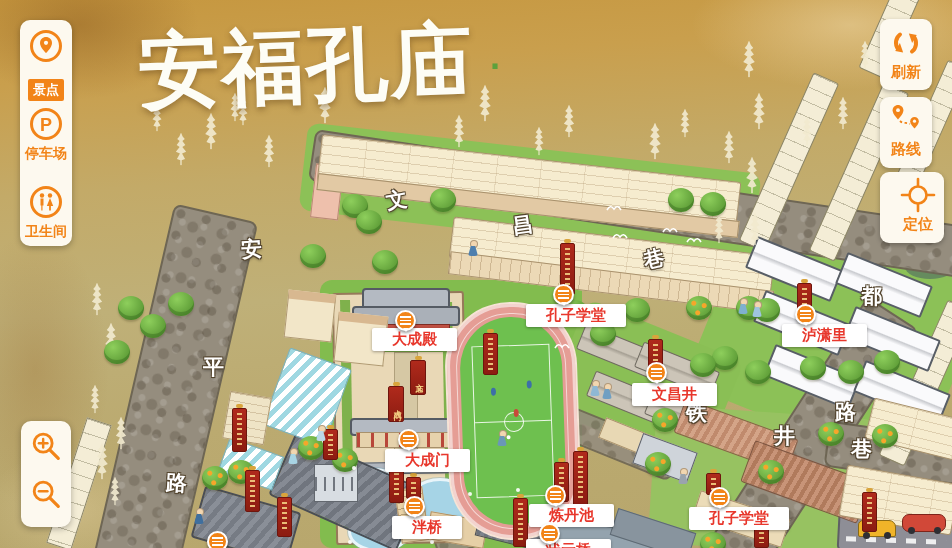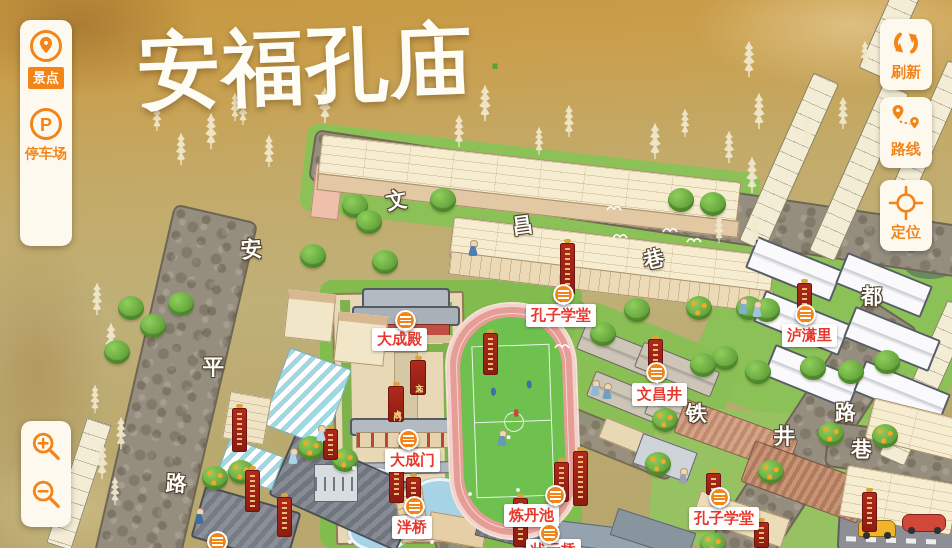--- a/index.html
+++ b/index.html
@@ -38,21 +38,21 @@
   .schar{position:absolute;color:#fff;font-weight:bold;font-size:21px;line-height:1;
     text-shadow:-1px -1px 0 #54452e,1px -1px 0 #54452e,-1px 1px 0 #54452e,1px 1px 0 #54452e,0 2px 3px rgba(0,0,0,.4);}
   
   .poi-marker{position:absolute;width:17px;height:17px;border-radius:50%;background:var(--accent,#f6930f);
     border:2px solid #fff;box-shadow:0 2px 3px rgba(0,0,0,.4);z-index:32;cursor:pointer;}
   .poi-marker::before{content:"";position:absolute;left:3px;right:3px;top:4px;bottom:4px;
     background:repeating-linear-gradient(180deg,#fff 0 1.6px,transparent 1.6px 3.6px);}
   .poi-marker::after{content:"";position:absolute;left:50%;bottom:-6px;margin-left:-3px;
     border:3px solid transparent;border-top:4px solid #fff;}
   .poi-label{position:absolute;background:#fff;color:var(--label-red,#e8372c);font-weight:bold;font-size:15px;
-    padding:2px 5px;border-radius:2px;box-shadow:0 1px 3px rgba(0,0,0,.35);z-index:31;white-space:nowrap;cursor:pointer;}
+    padding:2px 20px;border-radius:2px;box-shadow:0 1px 3px rgba(0,0,0,.35);z-index:31;white-space:nowrap;cursor:pointer;}
   
   .panel{position:absolute;background:#fdf9ef;border-radius:10px;box-shadow:0 2px 6px rgba(0,0,0,.28);z-index:60;}
   .lt-item{position:absolute;left:0;width:52px;display:flex;flex-direction:column;align-items:center;cursor:pointer;}
   .lt-label{color:var(--accent,#f28418);font-weight:bold;font-size:14px;margin-top:3px;white-space:nowrap;}
   .lt-label.active{background:var(--accent,#f28418);color:#fff;font-size:13px;padding:2px 5px;border-radius:2px;}
   .rt-card{position:absolute;left:880px;width:52px;height:71px;background:#fdf9ef;border-radius:9px;
     box-shadow:0 2px 5px rgba(0,0,0,.28);z-index:60;display:flex;flex-direction:column;align-items:center;cursor:pointer;}
   .rt-label{color:var(--accent,#f28418);font-weight:bold;font-size:15px;margin-top:1px;}
   
   .title{position:absolute;left:138px;top:0;height:108px;display:flex;align-items:flex-end;z-index:55;pointer-events:none;}
@@ -344,48 +344,58 @@
       <div class="poi-label" style="left: 526px; top: 304px;">孔子学堂</div>
       <div class="poi-marker" style="left: 795px; top: 304px;"></div>
       <div class="poi-label" style="left: 782px; top: 324px;">泸潇里</div>
       <div class="poi-marker" style="left: 646px; top: 362px;"></div>
       <div class="poi-label" style="left: 632px; top: 383px;">文昌井</div>
       <div class="poi-marker" style="left: 398px; top: 429px;"></div>
       <div class="poi-label" style="left: 385px; top: 449px;">大成门</div>
       <div class="poi-marker" style="left: 404px; top: 496px;"></div>
       <div class="poi-label" style="left: 392px; top: 516px;">泮桥</div>
       <div class="poi-marker" style="left: 545px; top: 485px;"></div>
-      <div class="poi-label" style="left: 504px; top: 504px;">炼丹池</div>
+      <div class="poi-label" style="left: 529px; top: 504px;">炼丹池</div>
       <div class="poi-marker" style="left: 709px; top: 487px;"></div>
       <div class="poi-label" style="left: 689px; top: 507px;">孔子学堂</div>
       <div class="poi-marker" style="left: 539px; top: 523px;"></div>
       <div class="poi-label" style="left: 526px; top: 539px;">状元桥</div>
       <div class="poi-marker" style="left: 207px; top: 531px;"></div>
     </div>
 
   <div class="title">
     <span class="main">安福孔庙</span>
     <span class="sep">·</span>
   </div>
 
   <div class="panel" style="left:20px;top:20px;width:52px;height:226px;">
-    <div class="lt-item" style="top:8px;">
+    <div class="lt-item" style="top:8px;gap:12px;">
       <svg class="ic" width="36" height="36" viewBox="0 0 36 36">
         <circle cx="18" cy="18" r="14.5" fill="none" stroke="#f28418" stroke-width="3"></circle>
         <path d="M18 9c-3.3 0-6 2.6-6 5.9 0 4.4 6 10.1 6 10.1s6-5.7 6-10.1C24 11.6 21.3 9 18 9z" fill="#f28418"></path>
         <circle cx="18" cy="14.8" r="2.1" fill="#fdf9ef"></circle>
       </svg>
       <span class="lt-label active">景点</span>
     </div>
     <div class="lt-item" style="top:86px;">
       <svg class="ic" width="36" height="36" viewBox="0 0 36 36">
         <circle cx="18" cy="18" r="14.5" fill="none" stroke="#f28418" stroke-width="3"></circle>
         <text x="18" y="25" text-anchor="middle" font-size="18" font-weight="bold" fill="#f28418" font-family="Liberation Sans,sans-serif">P</text>
       </svg>
       <span class="lt-label">停车场</span>
+    </div>
+    <div class="lt-item" style="top:164px;">
+      <svg class="ic" width="36" height="36" viewBox="0 0 36 36">
+        <circle cx="18" cy="18" r="14.5" fill="none" stroke="#f28418" stroke-width="3"></circle>
+        <circle cx="14" cy="11.5" r="2.2" fill="#f28418"></circle>
+        <path d="M12.5 14.5h3v7h-1v5h-1.2v-5h-.8z" fill="#f28418"></path>
+        <circle cx="22" cy="11.5" r="2.2" fill="#f28418"></circle>
+        <path d="M22 14l-3.2 8h2.3v4.5h1.8V22h2.3z" fill="#f28418"></path>
+      </svg>
+      <span class="lt-label">卫生间</span>
     </div>
   </div>
 
   <div class="rt-card" style="top:19px;">
     <svg class="ic" width="38" height="38" viewBox="0 0 38 38" style="margin-top:5px;">
       <path d="M11 25a10.5 10.5 0 0 1 2-14.5" fill="none" stroke="#f28418" stroke-width="4" stroke-linecap="round"></path>
       <polygon points="9,28 17,27 11,19" fill="#f28418" transform="rotate(18 12 25)"></polygon>
       <path d="M27 13a10.5 10.5 0 0 1-2 14.5" fill="none" stroke="#f28418" stroke-width="4" stroke-linecap="round"></path>
       <polygon points="29,10 21,11 27,19" fill="#f28418" transform="rotate(18 26 13)"></polygon>
     </svg>
@@ -394,21 +404,21 @@
   <div class="rt-card" style="top:97px;">
     <svg class="ic" width="38" height="38" viewBox="0 0 38 38" style="margin-top:4px;">
       <path d="M11 4c-3 0-5.4 2.4-5.4 5.3 0 4 5.4 9.2 5.4 9.2s5.4-5.2 5.4-9.2C16.4 6.4 14 4 11 4z" fill="#f28418"></path>
       <circle cx="11" cy="9.2" r="1.9" fill="#fdf9ef"></circle>
       <path d="M13 20c3 3 7 1 10 3" fill="none" stroke="#f28418" stroke-width="1.8" stroke-dasharray="2.5 2.5"></path>
       <path d="M27.5 16c-2.4 0-4.3 1.9-4.3 4.2 0 3.2 4.3 7.3 4.3 7.3s4.3-4.1 4.3-7.3c0-2.3-1.9-4.2-4.3-4.2z" fill="#f28418"></path>
       <circle cx="27.5" cy="20.2" r="1.6" fill="#fdf9ef"></circle>
     </svg>
     <span class="rt-label">路线</span>
   </div>
-  <div class="rt-card" style="top:180px;">
+  <div class="rt-card" style="top:172px;padding-left:12px;">
     <svg class="ic" width="38" height="38" viewBox="0 0 38 38" style="margin-top:4px;">
       <circle cx="19" cy="19" r="8.5" fill="none" stroke="#f28418" stroke-width="2.6"></circle>
       <line x1="19" y1="3" x2="19" y2="10" stroke="#f28418" stroke-width="2.6" stroke-linecap="round"></line>
       <line x1="19" y1="28" x2="19" y2="35" stroke="#f28418" stroke-width="2.6" stroke-linecap="round"></line>
       <line x1="3" y1="19" x2="10" y2="19" stroke="#f28418" stroke-width="2.6" stroke-linecap="round"></line>
       <line x1="28" y1="19" x2="35" y2="19" stroke="#f28418" stroke-width="2.6" stroke-linecap="round"></line>
     </svg>
     <span class="rt-label">定位</span>
   </div>
 

